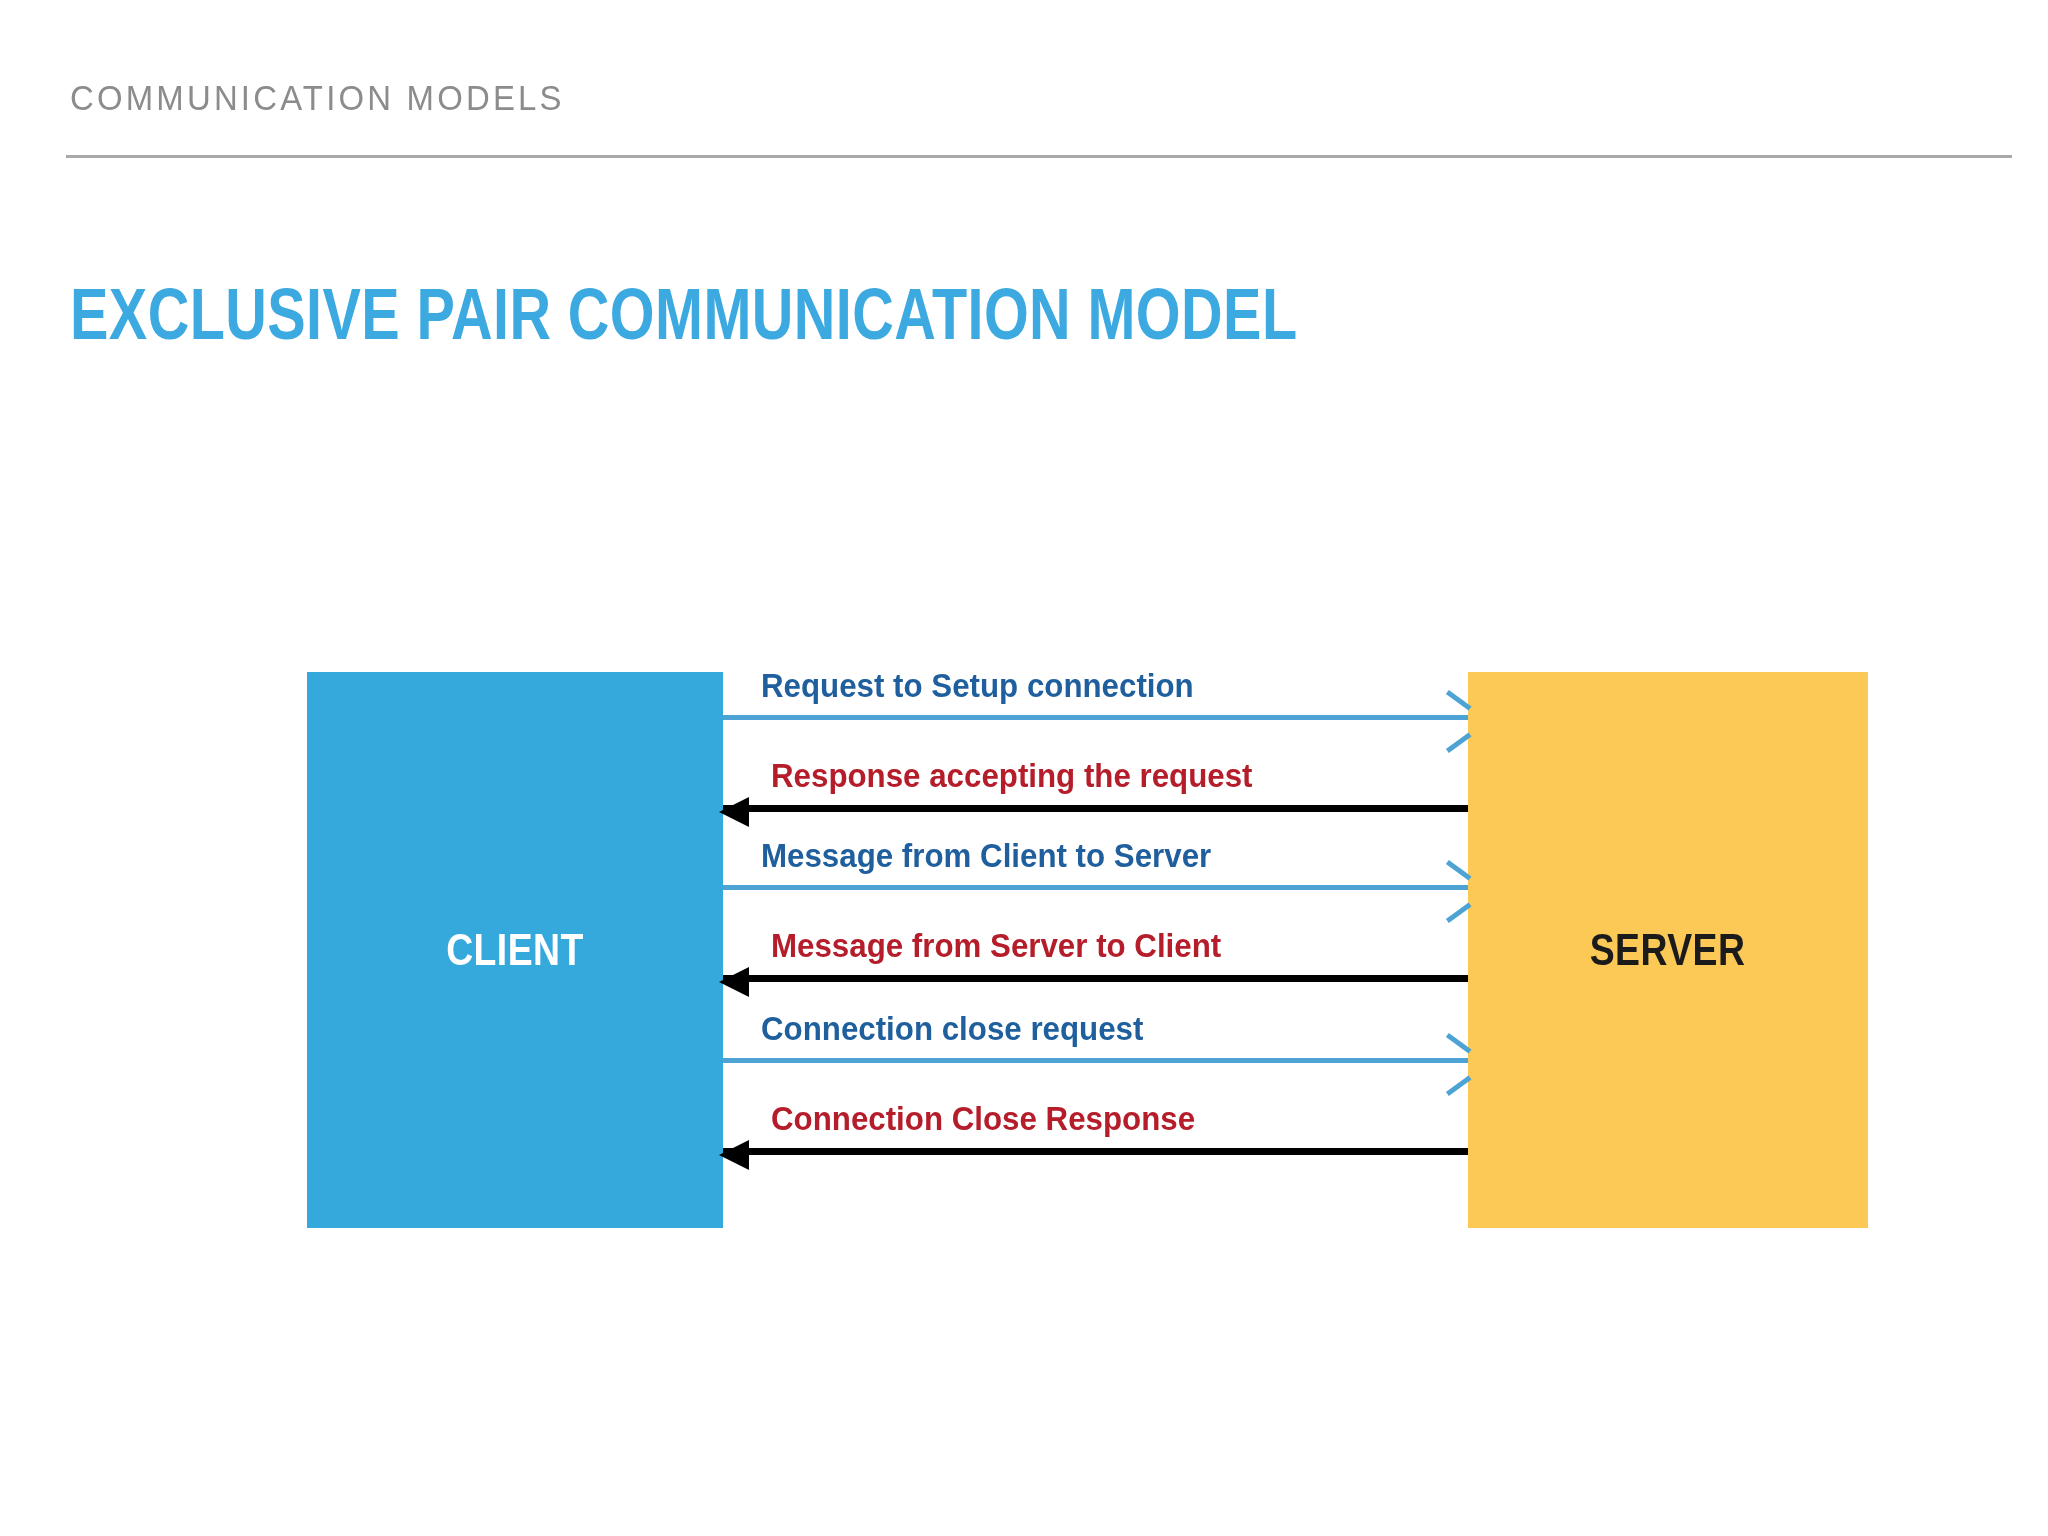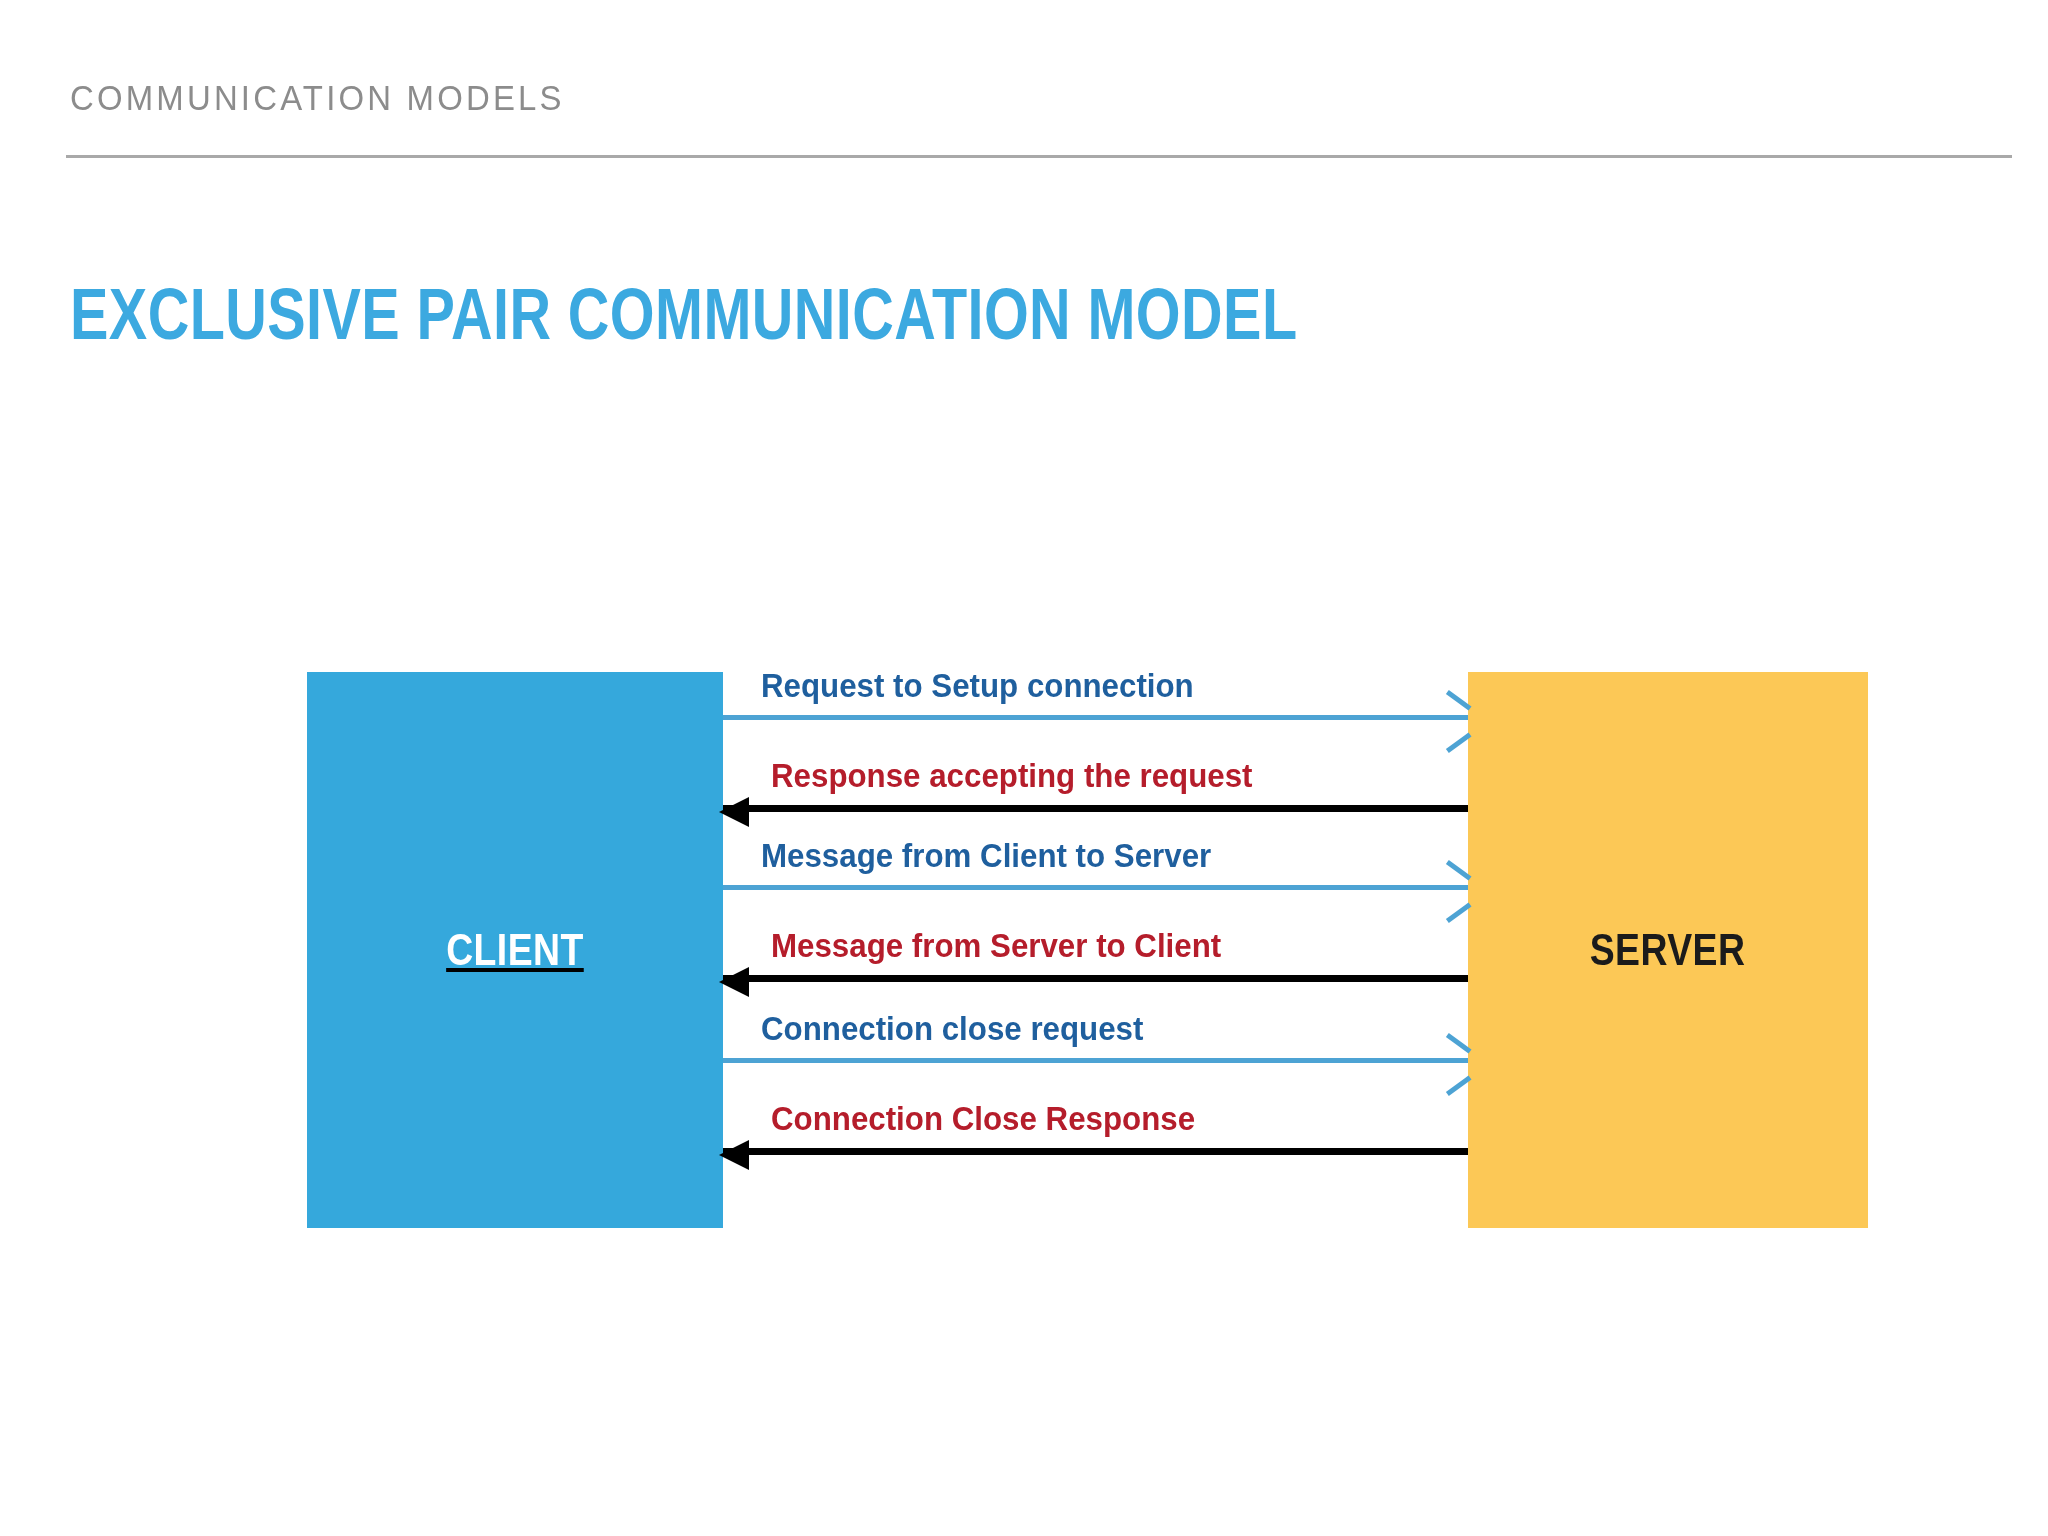--- a/index.html
+++ b/index.html
@@ -81,21 +81,20 @@
     letter-spacing: 0.5px;
     transform: scaleX(0.85);
   }
 
   .node-client {
     left: 307px;
     top: 672px;
     width: 416px;
     height: 556px;
     background: #35a8dc;
-    text-decoration: underline;
   }
   .node-client .node-label { color: #ffffff; }
 
   .node-server {
     left: 1468px;
     top: 672px;
     width: 400px;
     height: 556px;
     background: #fcc856;
   }

